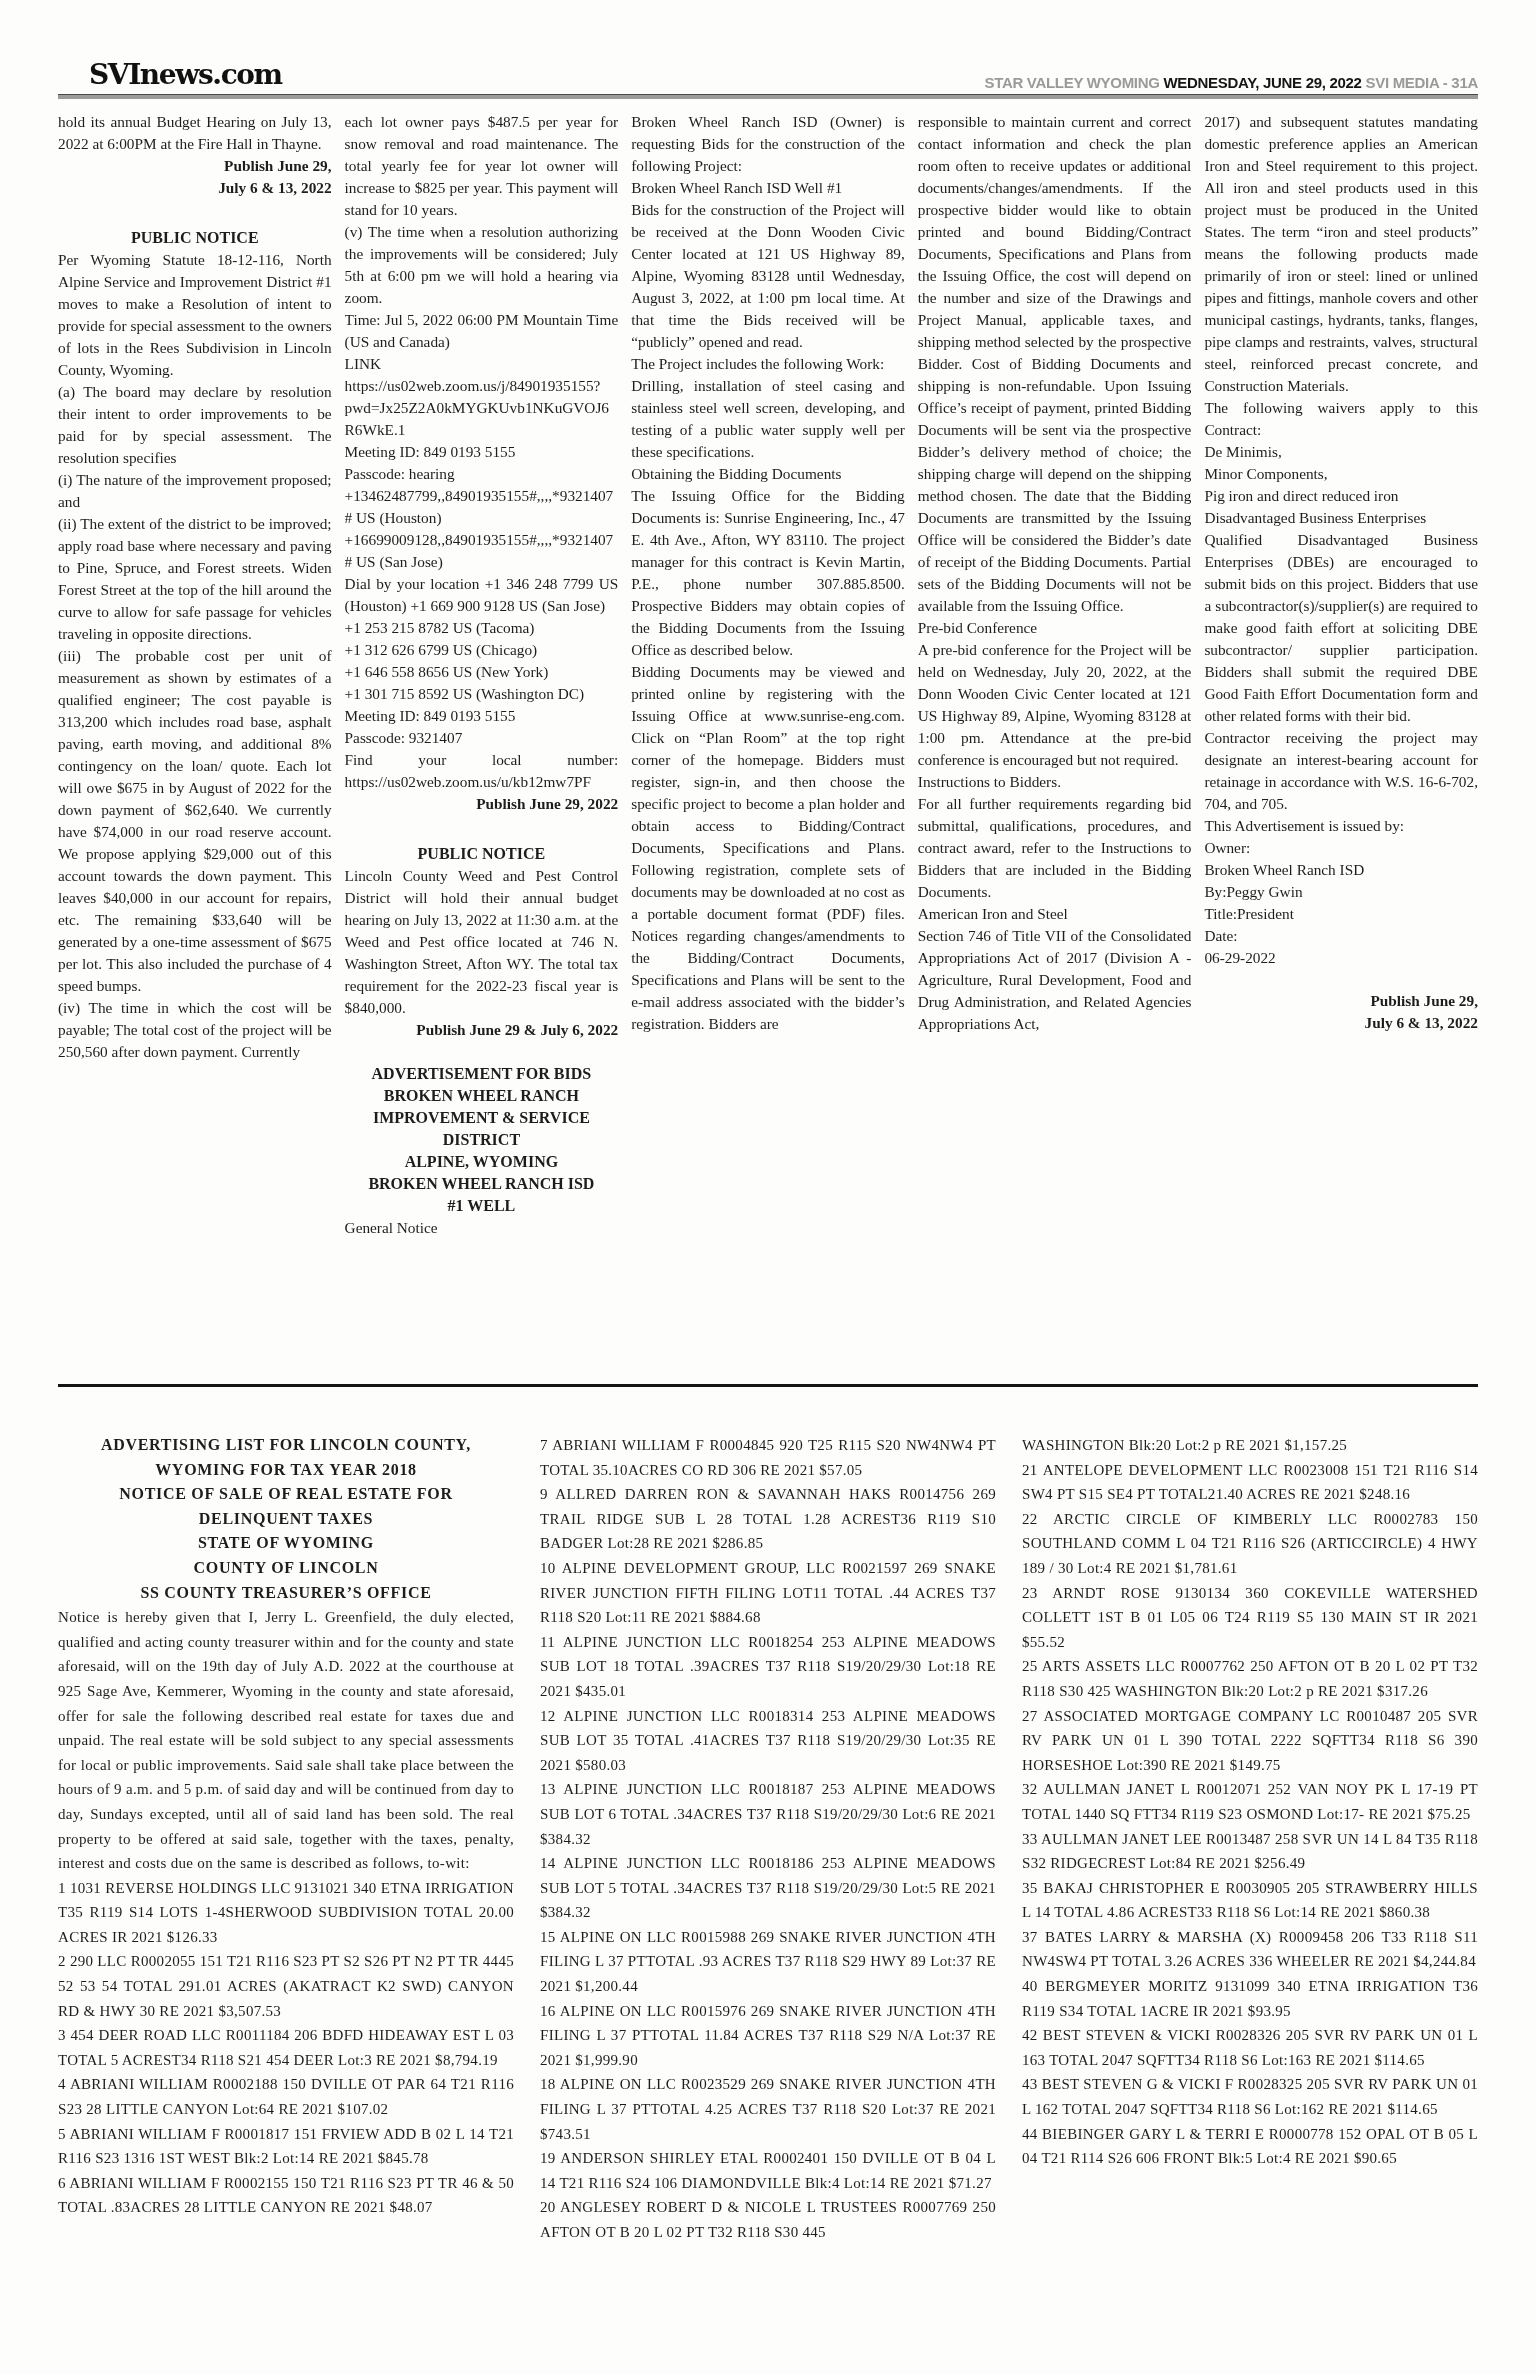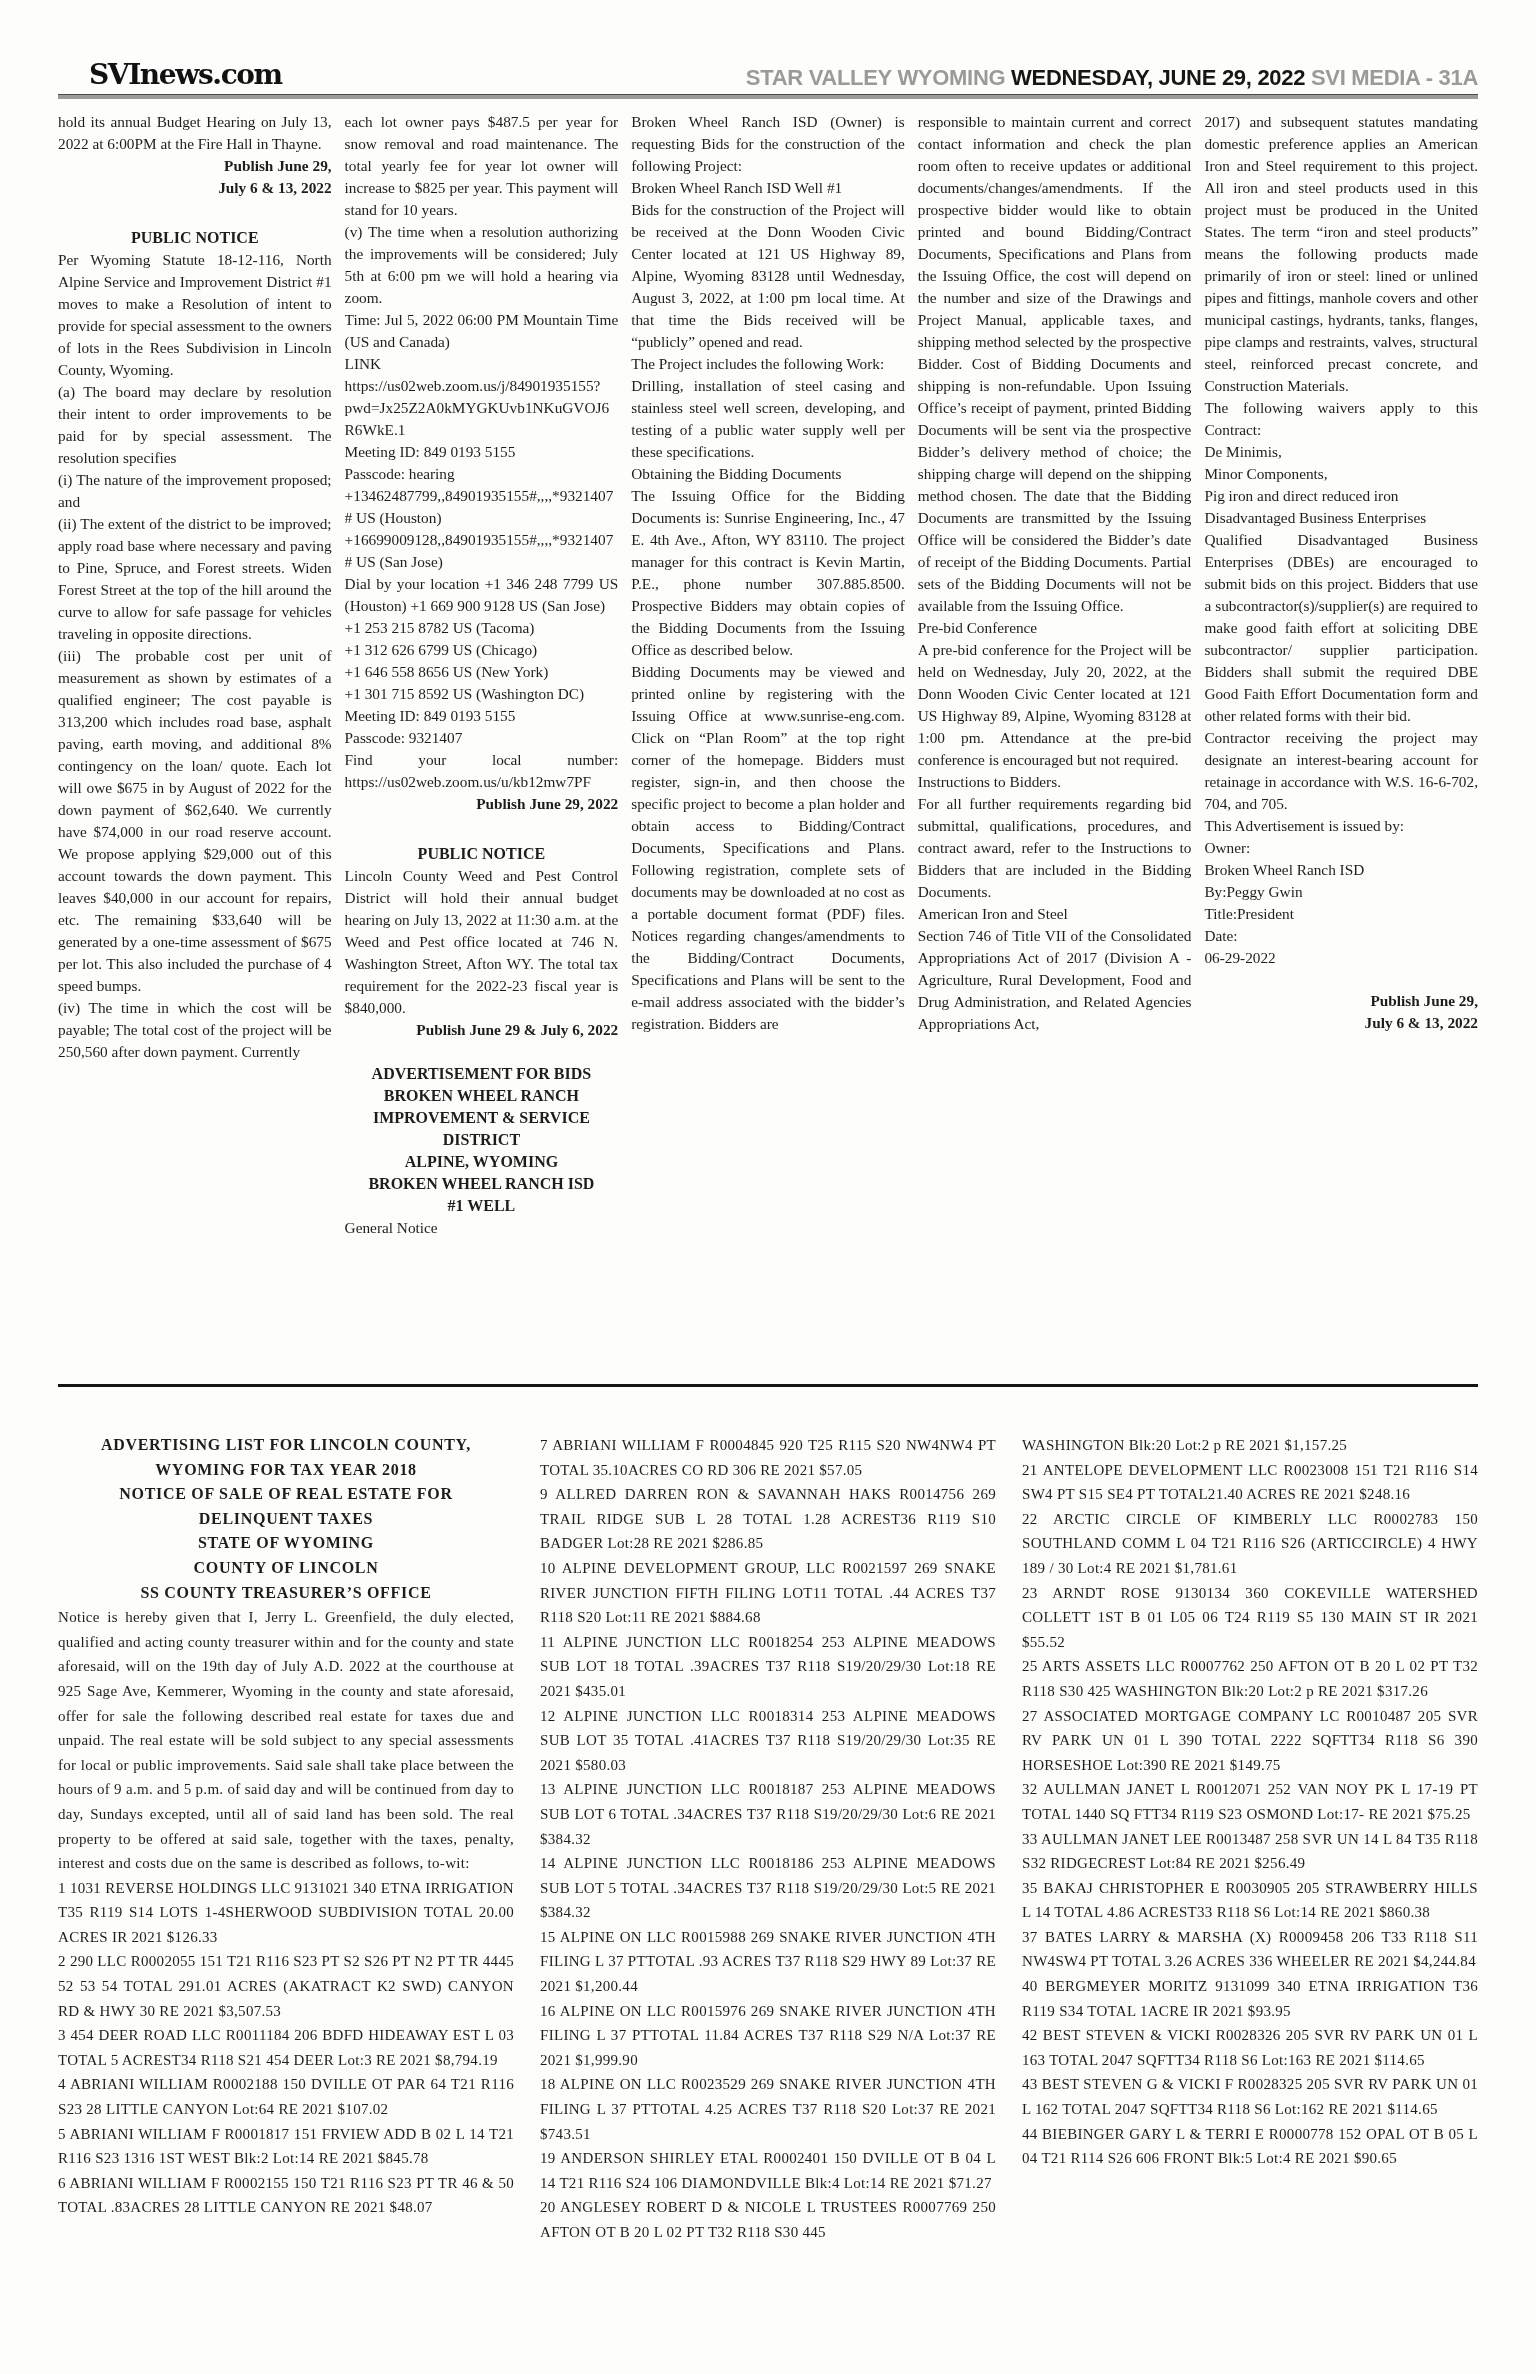--- a/index.html
+++ b/index.html
@@ -1,25 +1,25 @@
 <!DOCTYPE html>
 <html style="font-size:15px"><head>
 <meta charset="utf-8">
 <style>
   html,body{margin:0;padding:0;background:#e8e8e6;}
   .page{position:relative;width:1536px;height:2375px;background:#fdfdfb;margin:0 auto;
         font-family:"Liberation Serif",serif;color:#1d1d1d;overflow:hidden;}
   .header{position:absolute;left:58px;right:58px;top:52px;height:39px;
           display:flex;justify-content:space-between;align-items:flex-end;}
   .brand{font-family:"DejaVu Serif",serif;font-weight:bold;font-size:28px;letter-spacing:-1.4px;color:#111;margin-left:31px;}
-  .header-right{font-family:"Liberation Sans",sans-serif;font-size:22px;font-weight:bold;
+  .header-right{font-family:"Liberation Sans",sans-serif;font-size:15px;font-weight:bold;
                 letter-spacing:-0.3px;color:#9a9a9a;white-space:nowrap;}
   .header-right .hdate{color:#161616;}
   .header-rule{position:absolute;left:58px;right:58px;top:94px;height:3.7px;background:#9b9b9b;border-top:0.9px solid #4a4a4a;}
-  .top-section{position:absolute;left:58px;right:58px;top:111px;height:1265px;display:flex;gap:13px;overflow:hidden;justify-content:center;}
+  .top-section{position:absolute;left:58px;right:58px;top:111px;height:1265px;display:flex;gap:13px;overflow:hidden;}
   .top-col{flex:1 1 0;font-size:15.3px;line-height:22px;text-align:justify;overflow:hidden;}
   .top-col p,.bottom-col p{margin:0;overflow-wrap:anywhere;}
   p.p{text-align:justify;}
   p.pub{font-weight:bold;text-align:right;white-space:pre-line;}
   p.head{font-weight:bold;text-align:center;margin-top:7px;font-size:16px;}
   p.hline{font-weight:bold;text-align:center;font-size:16px;}
   .gap{height:21.3px;}
   .section-rule{position:absolute;left:58px;right:58px;top:1384px;height:2.8px;background:#151515;}
   .bottom-section{position:absolute;left:58px;right:58px;top:1397px;height:965px;display:flex;gap:26px;overflow:hidden;margin-top:36px;}
   .bottom-col{flex:1 1 0;font-size:15px;line-height:24.6px;text-align:justify;letter-spacing:0.3px;overflow:hidden;}

